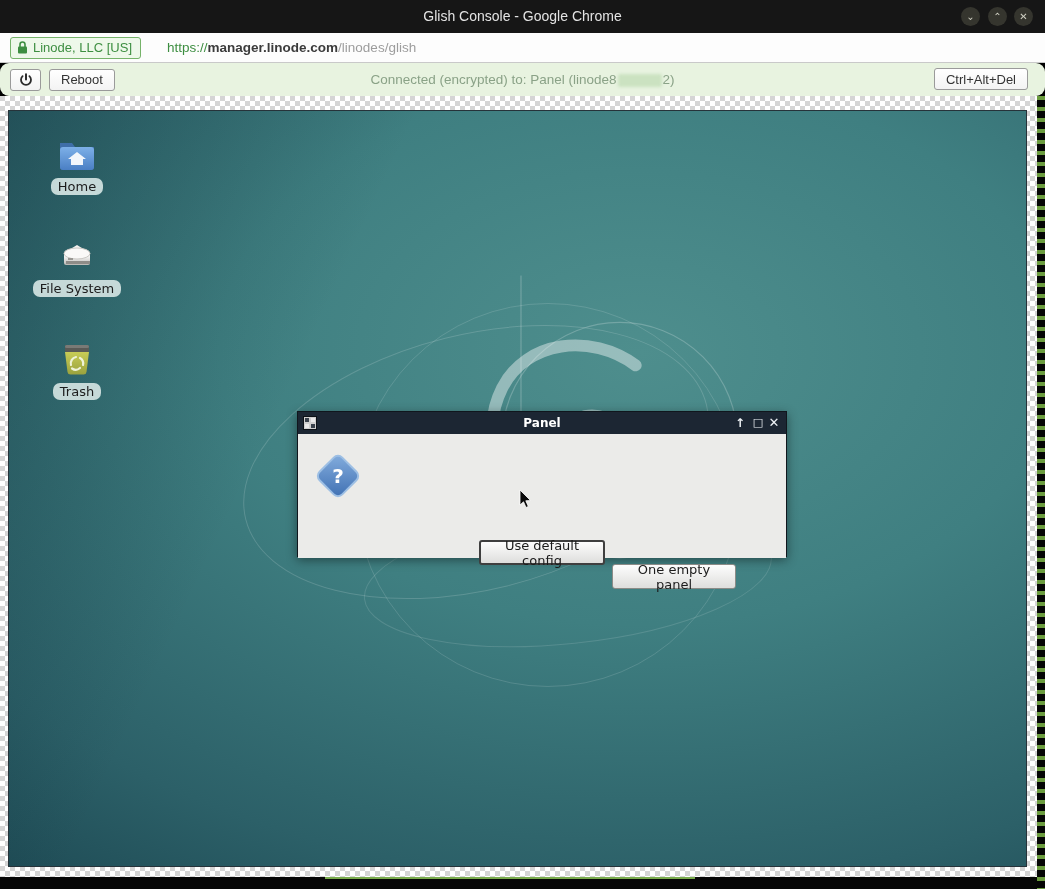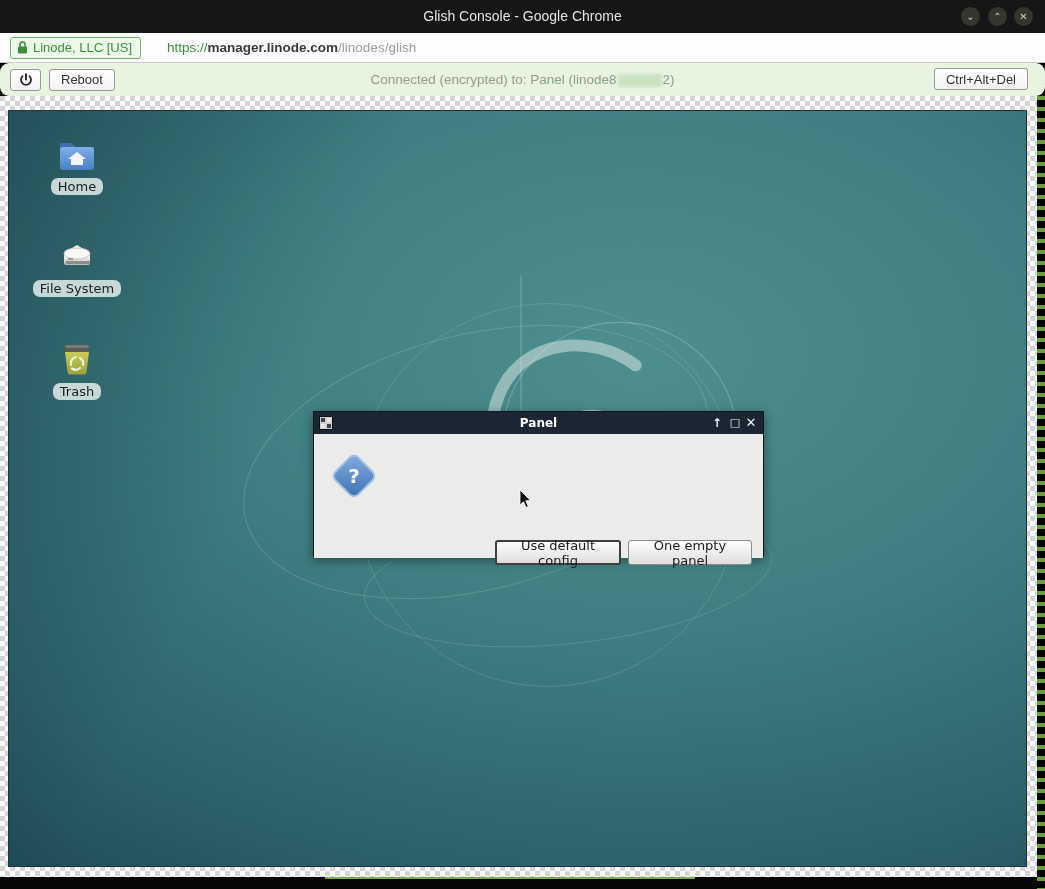--- a/index.html
+++ b/index.html
@@ -56,21 +56,21 @@
   #watermark{position:absolute;left:0;top:0;width:100%;height:100%;}
 
   
   .desk-icon{position:absolute;width:96px;display:flex;flex-direction:column;align-items:center;cursor:default;}
   .desk-icon .glyph{width:42px;height:42px;}
   .desk-icon .lbl{margin-top:3px;background:#c6d9d8;color:#1c1c1c;font-size:13px;
       font-family:"DejaVu Sans",sans-serif;padding:1px 7px;border-radius:7px;white-space:nowrap;}
   #icon-home{left:20px;top:22px;} #icon-fs{left:20px;top:124px;} #icon-trash{left:20px;top:227px;}
 
   
-  #dialog{position:absolute;left:304px;top:300px;width:451px;height:146px;
+  #dialog{position:absolute;left:288px;top:300px;width:490px;height:146px;
       border:1px solid #10161d;box-shadow:0 3px 10px rgba(0,0,0,.45);
       font-family:"DejaVu Sans",sans-serif;}
   #dialog-titlebar{height:22px;background:#1c2633;color:#fff;position:relative;
       display:flex;align-items:center;justify-content:center;}
   #dialog-title{font-size:12px;font-weight:bold;}
   #dialog-app-icon{position:absolute;left:5px;top:4px;width:14px;height:14px;background:#f2f2f2;
       border:1px solid #0c1117;display:grid;grid-template-columns:6px 6px;grid-template-rows:6px 6px;}
   #dialog-app-icon span{border:1px solid #cfcfcf;}
   #dialog-app-icon span:nth-child(1){background:#39414b;}
   #dialog-app-icon span:nth-child(2){background:#e9e9e9;}
@@ -82,21 +82,21 @@
   #dialog-body{position:relative;height:124px;background:#ebebe9;}
   #q-icon{position:absolute;left:16px;top:18px;width:48px;height:48px;}
   #dlg-heading{position:absolute;left:72px;top:10px;width:366px;font-size:17px;font-weight:bold;
       color:#141414;letter-spacing:.2px;}
   #dlg-message{position:absolute;left:72px;top:40px;width:370px;font-size:12.8px;color:#2d2d2d;}
   .dlg-btn{position:absolute;top:106px;height:25px;font-size:13px;color:#1b1b1b;
       background:linear-gradient(#fdfdfd,#dededc);border:1px solid #8b8b87;border-radius:3px;
       display:flex;align-items:center;justify-content:center;cursor:default;
       font-family:"DejaVu Sans",sans-serif;}
   #btn-default{left:181px;width:126px;border:2px solid #3f3f3f;}
-  #btn-empty{left:314px;width:124px;}
+  #btn-empty{left:314px;width:124px;margin-top:24px;}
 
   
   #cursor{position:absolute;left:510px;top:378px;}
 </style>
 </head>
 <body>
 
 <div id="titlebar">
   <div class="title">Glish Console - Google Chrome</div>
   <div class="winbtn" id="win-min">⌄</div>

